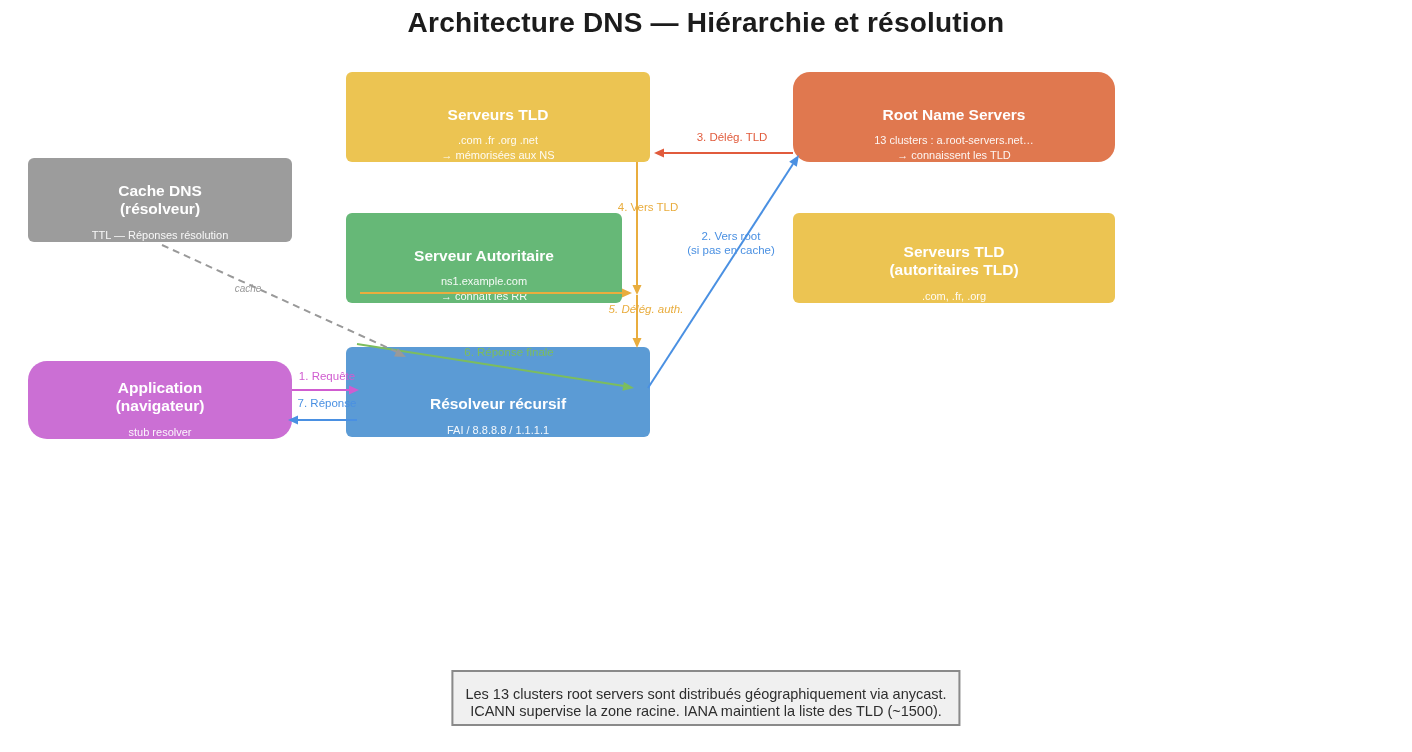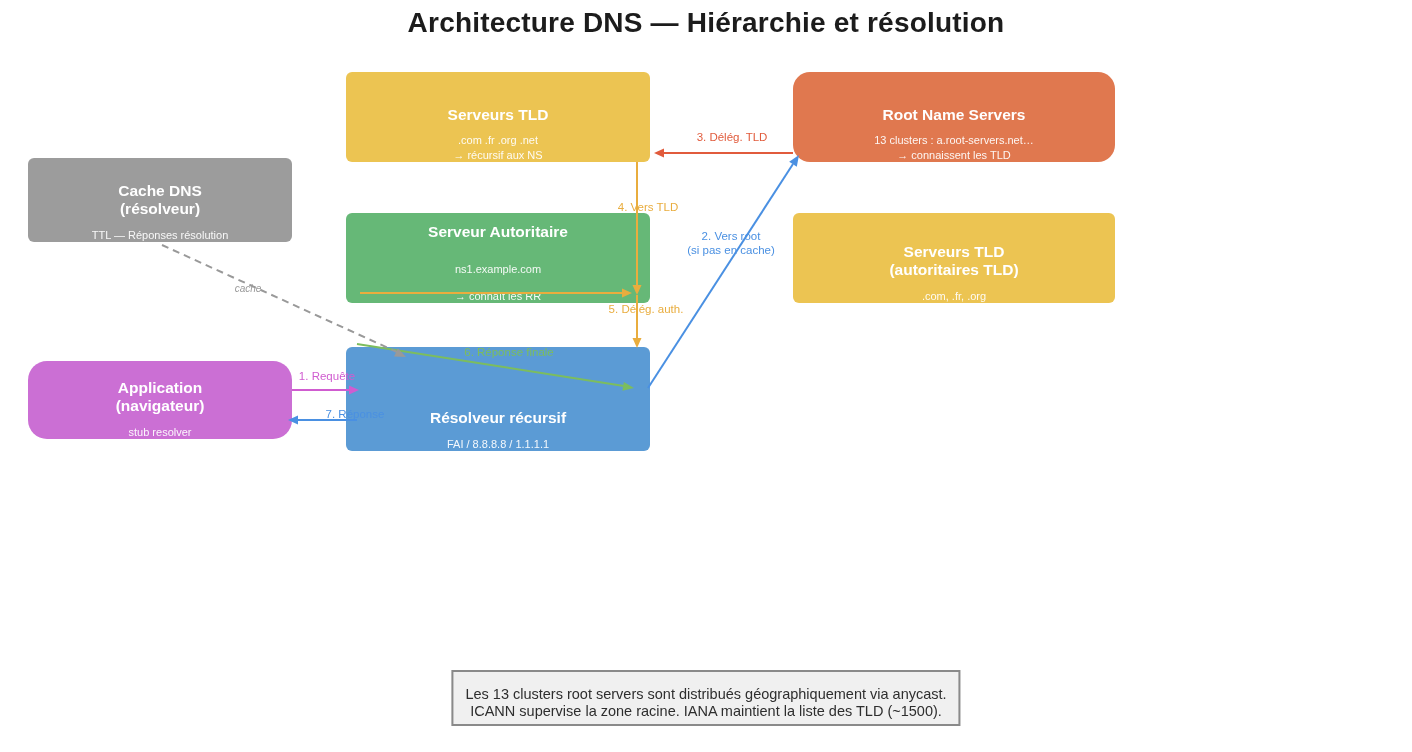--- a/index.html
+++ b/index.html
@@ -6,47 +6,47 @@
   body{font-family:"Liberation Sans","DejaVu Sans",sans-serif;}
   .canvas{position:relative;width:1412px;height:752px;background:#ffffff;overflow:hidden;}
   .page-title{position:absolute;top:7px;left:0;width:100%;text-align:center;font-size:28px;font-weight:bold;color:#1c1c1c;letter-spacing:.2px;}
   .node{position:absolute;border-radius:6px;display:flex;flex-direction:column;justify-content:flex-end;align-items:center;text-align:center;color:#fff;}
   .ntitle{font-size:15.5px;font-weight:bold;line-height:1.18;}
   .nsub{font-size:11px;margin-top:9px;line-height:1.3;color:rgba(255,255,255,.93);}
   .nsub2{font-size:11px;line-height:1.3;color:rgba(255,255,255,.93);}
   #n-tld-top{left:346px;top:72px;width:304px;height:90px;}
   #n-root{left:793px;top:72px;width:322px;height:90px;}
   #n-cache{left:28px;top:158px;width:264px;height:84px;}
-  #n-auth{left:346px;top:213px;width:304px;height:90px;gap:12px;}
+  #n-auth{left:346px;top:213px;width:276px;height:90px;}
   #n-tld-right{left:793px;top:213px;width:322px;height:90px;}
   #n-app{left:28px;top:361px;width:264px;height:78px;border-radius:19px;}
-  #n-resolver{left:346px;top:347px;width:304px;height:104px;}
+  #n-resolver{left:346px;top:347px;width:304px;height:90px;}
   .svg-layer{position:absolute;left:0;top:0;pointer-events:none;}
   .alabel{position:absolute;font-size:11.5px;text-align:center;line-height:1.2;}
   #l-request{left:292px;top:370px;width:70px;}
-  #l-response{left:292px;top:408px;width:70px;padding-left:28px;}
+  #l-response{left:292px;top:397px;width:70px;}
   #l-toroot{left:681px;top:230px;width:100px;}
   #l-delegtld{left:691px;top:131px;width:82px;}
   #l-verstld{left:610px;top:201px;width:76px;}
   #l-delegauth{left:602px;top:303px;width:88px;}
   #l-final{left:456px;top:346px;width:106px;}
   #l-cache{left:223px;top:283px;width:50px;font-style:italic;font-size:10px;}
   .note{position:absolute;top:670px;left:50%;transform:translateX(-50%);background:#f0f0f0;border:2px solid #8a8a8a;padding:14px 12px 4px;text-align:center;font-size:14.5px;color:#2e2e2e;line-height:1.18;white-space:nowrap;}
 </style>
 </head>
 <body>
 
 <div class="canvas">
 
   <div class="page-title">Architecture DNS — Hiérarchie et résolution</div>
 
   <div class="node" id="n-tld-top" style="background: rgb(236, 196, 82);">
     <div class="ntitle">Serveurs TLD</div>
     <div class="nsub">.com .fr .org .net</div>
-    <div class="nsub2">→ récursif aux NS</div>
+    <div class="nsub2">→ mémorisées aux NS</div>
   </div>
 
   <div class="node" id="n-root" style="background: rgb(224, 120, 79); border-radius: 17px;">
     <div class="ntitle">Root Name Servers</div>
     <div class="nsub">13 clusters : a.root-servers.net…</div>
     <div class="nsub2">→ connaissent les TLD</div>
   </div>
 
   <div class="node" id="n-cache" style="background: rgb(156, 156, 156);">
     <div class="ntitle">Cache DNS</div>
@@ -110,21 +110,21 @@
   <div class="alabel" id="l-request" style="color: rgb(208, 92, 208);">1. Requête</div>
   <div class="alabel" id="l-response" style="color: rgb(74, 144, 226);">7. Réponse</div>
 
   <div class="alabel" id="l-toroot" style="color: rgb(74, 144, 226);">
     <div>2. Vers root</div>
     <div>(si pas en cache)</div>
   </div>
 
   <div class="alabel" id="l-delegtld" style="color: rgb(225, 91, 60);">3. Délég. TLD</div>
   <div class="alabel" id="l-verstld" style="color: rgb(233, 173, 62);">4. Vers TLD</div>
-  <div class="alabel" id="l-delegauth" style="color: rgb(233, 173, 62);">5. Délég. auth.</div>
+  <div class="alabel" id="l-delegauth" style="color: rgb(233, 173, 62); font-style: italic;">5. Délég. auth.</div>
   <div class="alabel" id="l-final" style="color: rgb(124, 189, 94);">6. Réponse finale</div>
   <div class="alabel" id="l-cache" style="color: rgb(153, 153, 153);">cache</div>
 
   <div class="note">
     <div>Les 13 clusters root servers sont distribués géographiquement via anycast.</div>
     <div>ICANN supervise la zone racine. IANA maintient la liste des TLD (~1500).</div>
   </div>
 
 </div>
 

